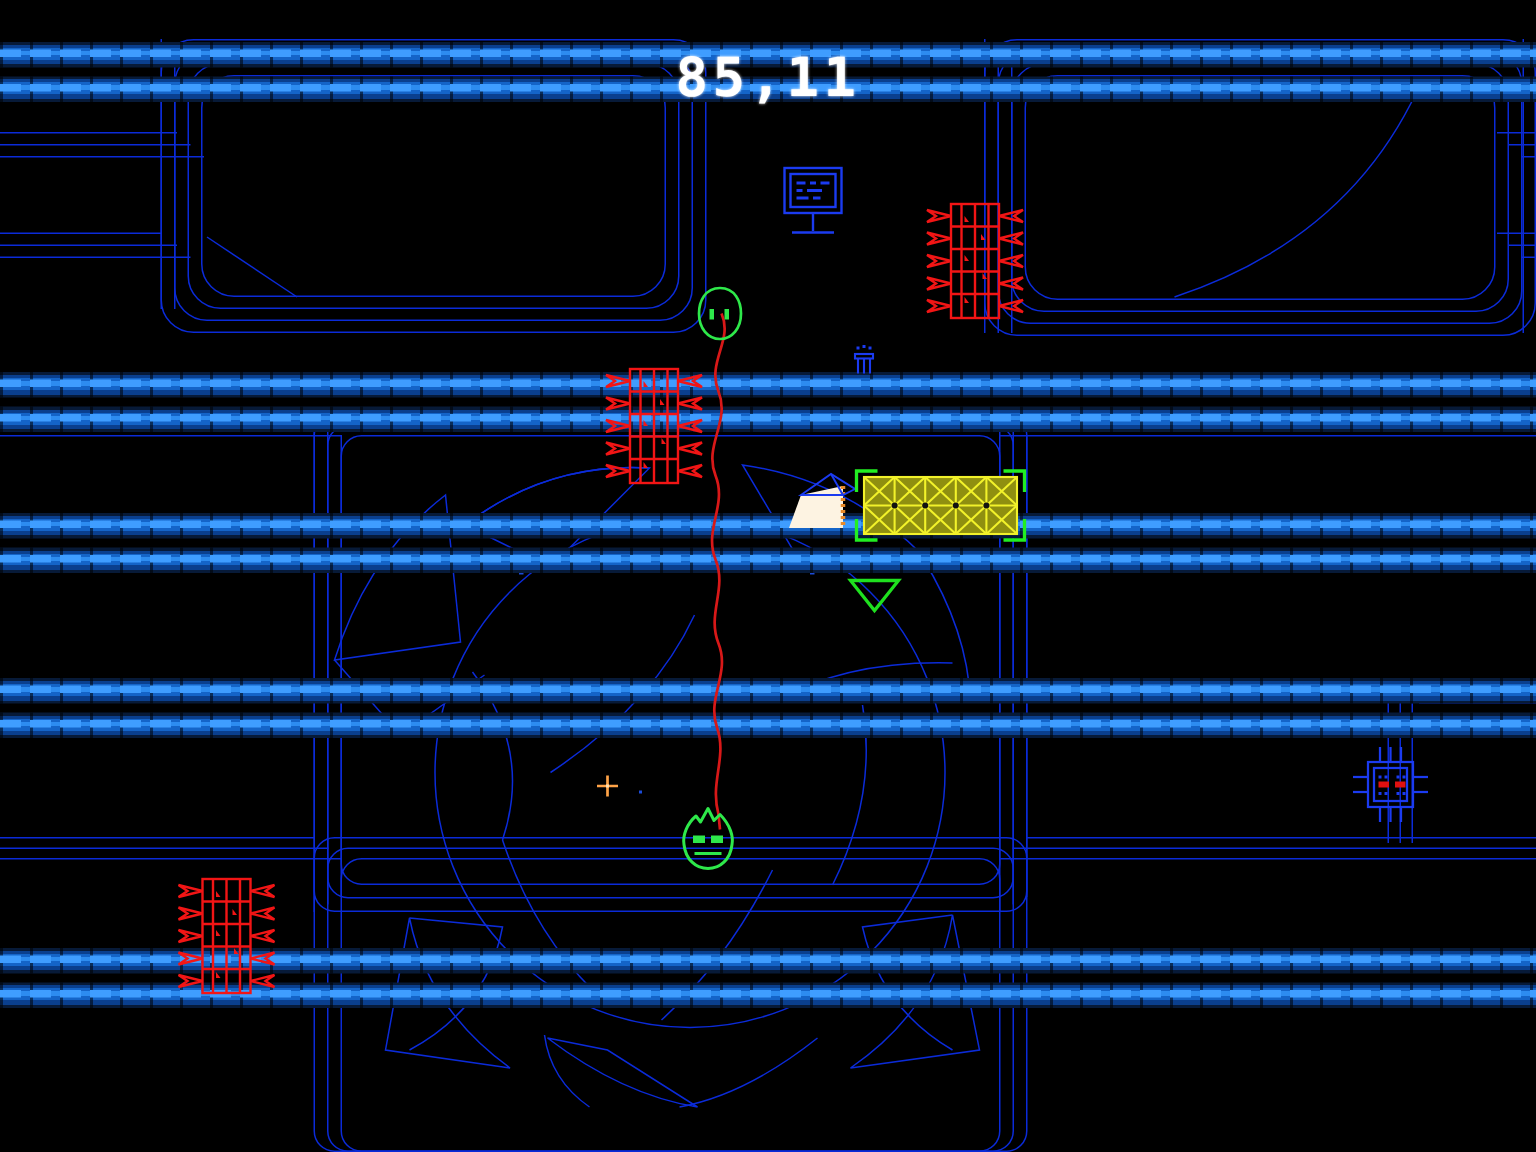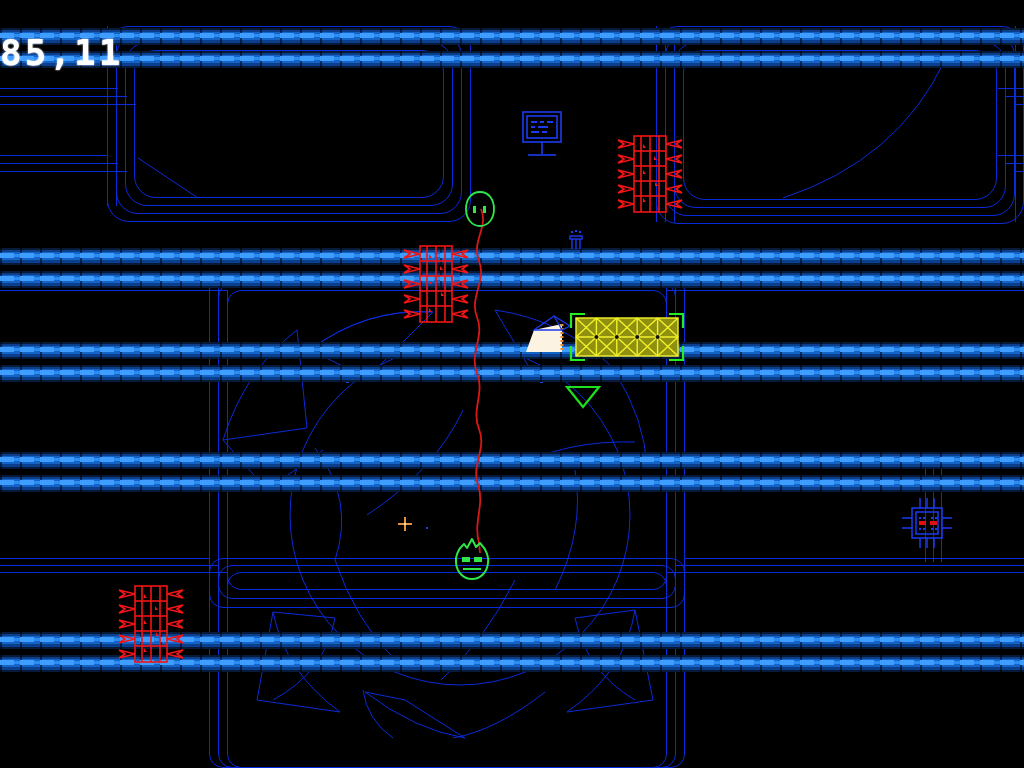--- a/index.html
+++ b/index.html
@@ -1,21 +1,21 @@
 <!DOCTYPE html>
 <html><head>
 <meta charset="utf-8">
 <style>
   html,body{margin:0;padding:0;background:#000;}
   body{width:1024px;height:768px;overflow:hidden;font-family:"DejaVu Sans Mono",monospace;}
   #stage{position:relative;width:1024px;height:768px;background:#000000;overflow:hidden;}
 
   
   #hud-score{
-    position:absolute;left:0;top:32px;width:1024px;text-align:left;
+    position:absolute;left:0;top:32px;width:1024px;text-align:center;
     font-family:"DejaVu Sans Mono",monospace;
     font-size:36px;font-weight:bold;letter-spacing:3px;
     color:#ffffff;
     text-shadow:0 0 2px #ffffff;
     z-index:60;
     -webkit-font-smoothing:none;
   }
 
   
   .railgroup{position:absolute;left:0;width:1024px;z-index:30;}

